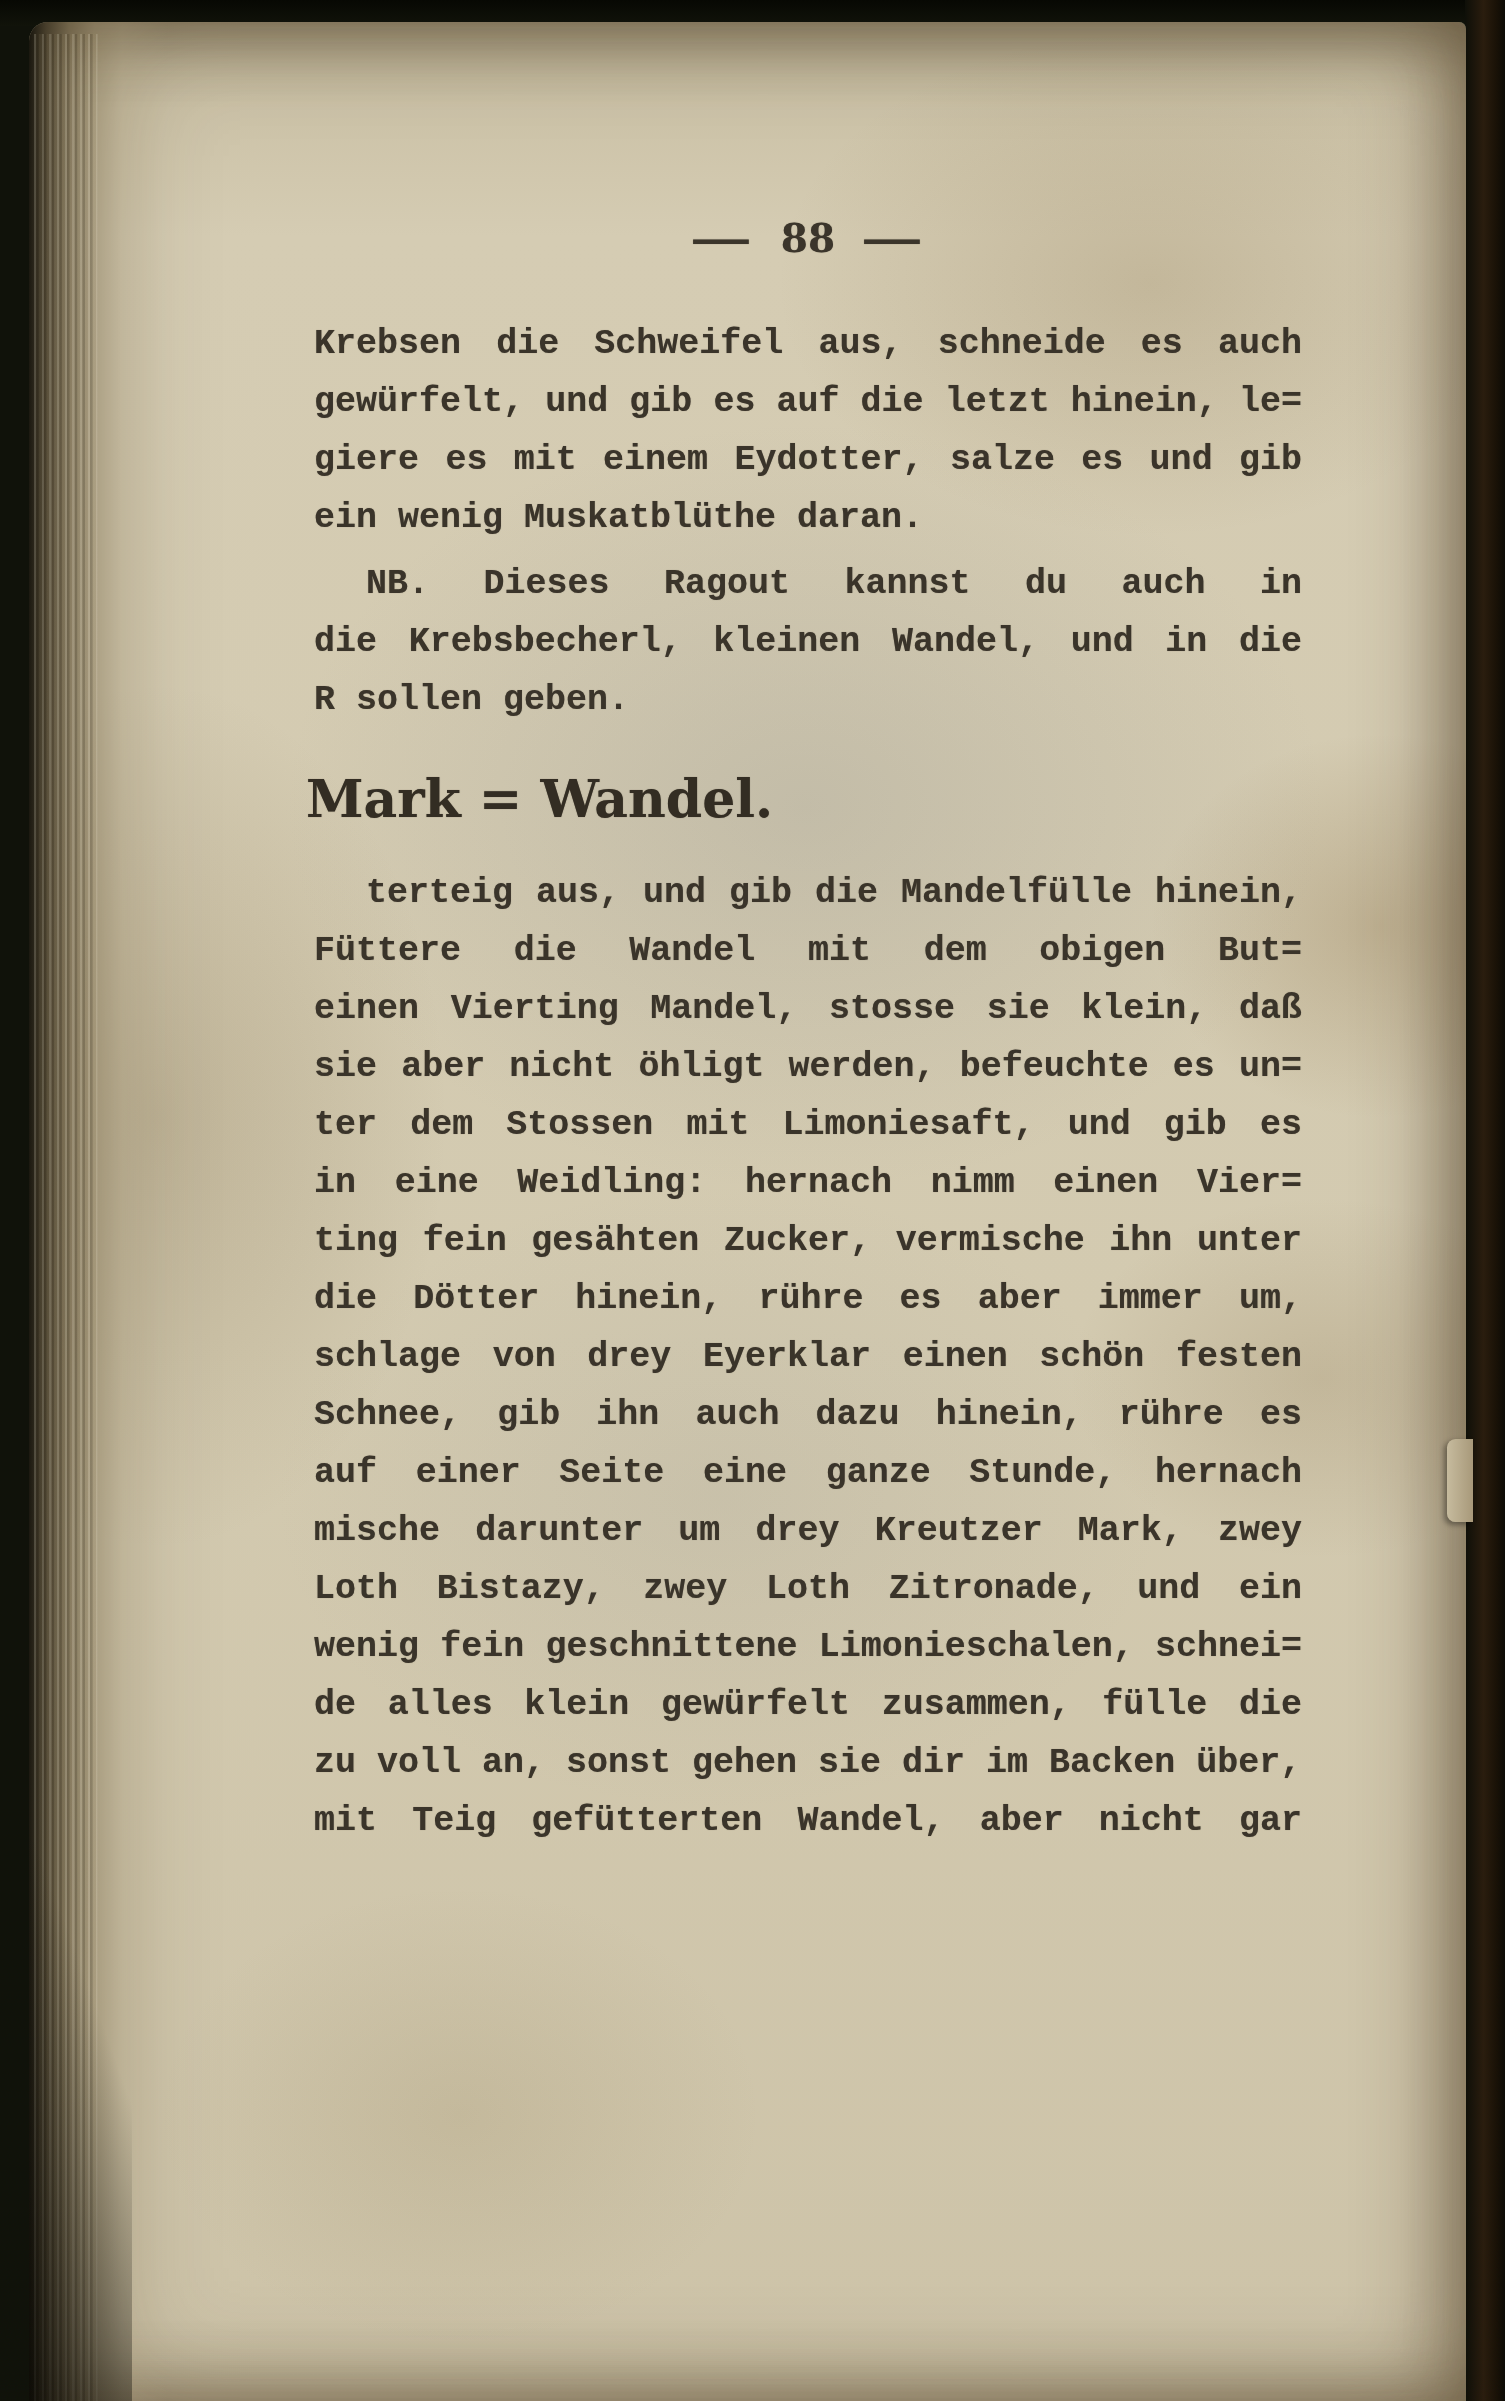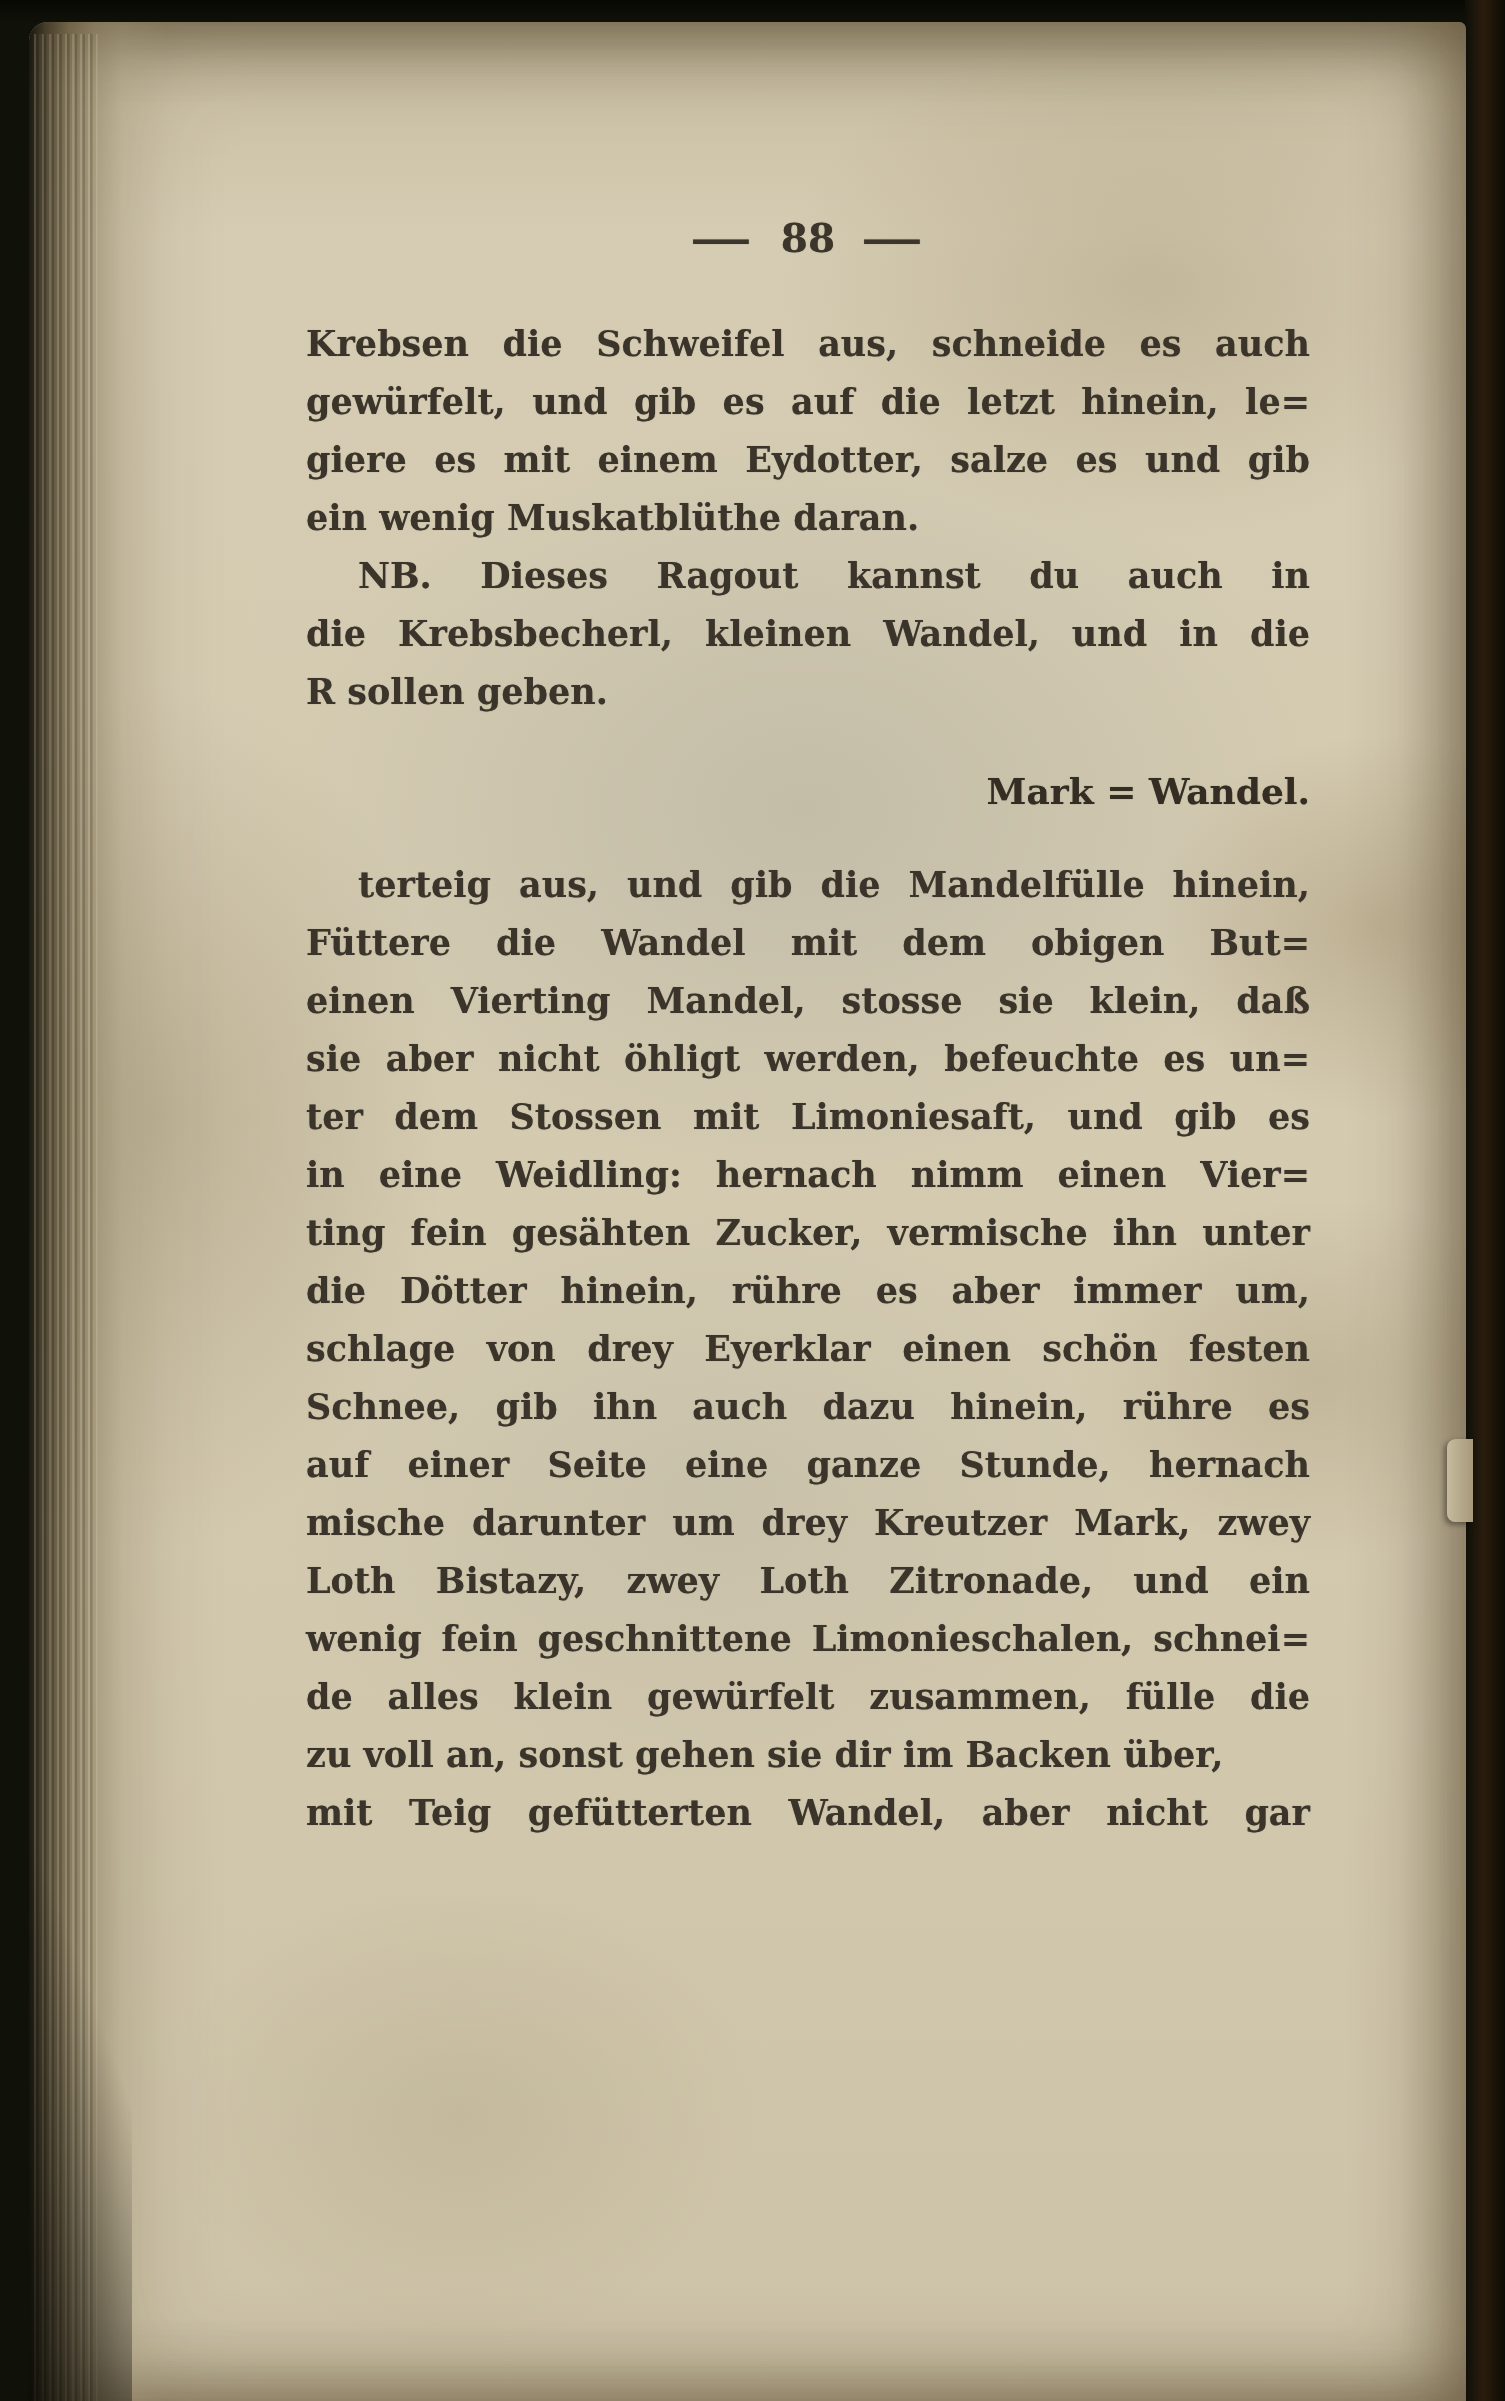--- a/index.html
+++ b/index.html
@@ -69,25 +69,25 @@
     color:#3a342a;
     font-size:35px; line-height:58px; font-weight:bold;
     text-shadow:0 0 0.9px rgba(55,48,38,.45);
   }
   .page-header {
     display:flex; justify-content:center; align-items:baseline; gap:38px;
     font-size:39px; margin-bottom:48px; color:#3b352b;
   }
   .page-header .rule { letter-spacing:1.7px; transform:scaleX(1.6); display:inline-block; }
   .heading {
-    text-align:right; font-size:36px; line-height:64px;
+    text-align:left; font-size:52px; line-height:64px;
     margin:38px 0 33px; color:#332d23;
     text-shadow:0 0 0.9px rgba(45,38,28,.55);
   }
-  .paragraph { margin:0; }
+  .paragraph { margin:8px;font-family:Liberation Mono, monospace; }
   .paragraph.indent .line:first-child { text-indent:52px; }
   .line { text-align:justify; text-align-last:justify; white-space:normal; }
   .line.last { text-align-last:left; }
 </style>
 </head>
 <body>
 
 <div class="top-edge"></div>
 <div class="right-edge"></div>
 

